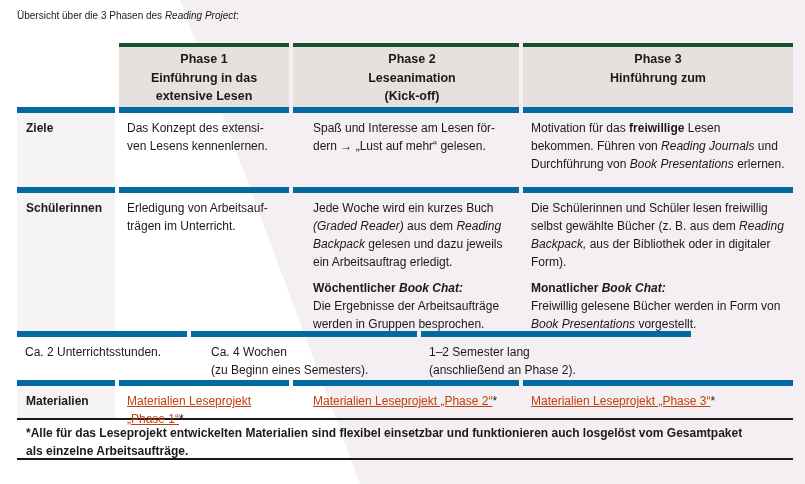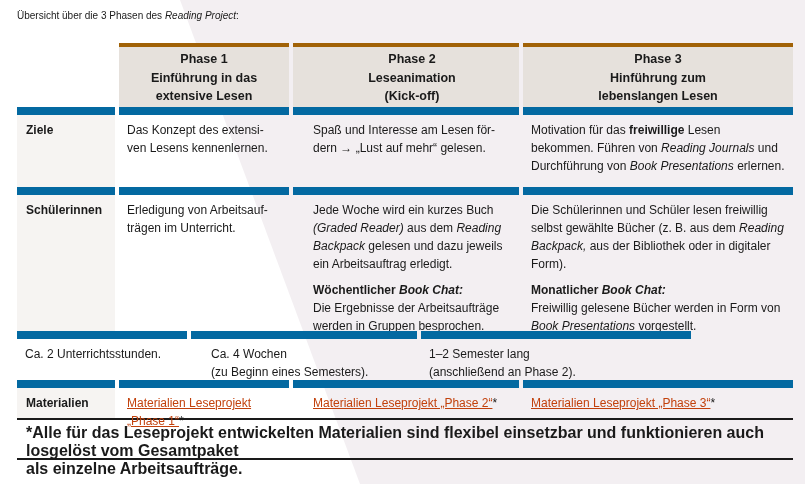--- a/index.html
+++ b/index.html
@@ -23,34 +23,34 @@
   .tbl {
     position: absolute; left: 17px; top: 43px; width: 776px; z-index: 2;
     font-size: 12px; line-height: 18px;
   }
   .row { display: flex; position: relative; }
   .cell { box-sizing: border-box; padding: 6px 8px; position: relative; }
   .c0 { width: 98px; margin-right: 4px; }
   .c1 { width: 170px; margin-right: 4px; }
   .c2 { width: 226px; margin-right: 4px; padding-left: 20px; }
   .c3 { width: 270px; }
-  .head .cell { background: #e6e1dc; text-align: center; font-weight: bold; border-top: 4px solid #a16207; padding-top: 3px; padding-bottom: 4px; height: 64px; font-size: 12.5px; line-height: 18.5px; }
+  .head .cell { background: #e6e1dc; text-align: center; font-weight: bold; border-top: 4px solid #14532d; padding-top: 3px; padding-bottom: 4px; height: 64px; font-size: 12.5px; line-height: 18.5px; }
   .head .c0 { background: transparent; border-top: 4px solid transparent; }
-  .body-row .cell { border-top: 8px solid #0369a1; }
+  .body-row .cell { border-top: 6px solid #0369a1; }
   .body-row .c0 { font-weight: bold; background: rgba(245,242,240,0.85); padding-left: 9px; }
   .r-ziele .cell { height: 80px; }
   .r-durch .cell { height: 144px; }
   .r-dauer .cell { height: 49px; }
   .r-mat .cell { height: 38px; }
   .para2 { margin-top: 8px; }
   b.bk { font-weight: bold; }
   a.link { color: #c2410c; text-decoration: underline; }
   .footnote {
     border-top: 2px solid #1a1a1a; border-bottom: 2px solid #1a1a1a;
-    font-weight: bold; font-size: 16px; line-height: 18px; padding: 4px 9px 6px 9px;
+    font-weight: bold; font-size: 12px; line-height: 18px; padding: 4px 9px 6px 9px;
     width: 776px; box-sizing: border-box; height: 42px;
   }
 </style>
 </head>
 <body>
 
 <div class="bg-white"></div>
 
 <div class="title">
   <span>Übersicht über die 3 Phasen des </span><i>Reading Project</i><span>:</span>
@@ -66,21 +66,20 @@
       <div>extensive Lesen</div>
     </div>
     <div class="cell c2">
       <div>Phase 2</div>
       <div>Leseanimation</div>
       <div>(Kick-off)</div>
     </div>
     <div class="cell c3">
       <div>Phase 3</div>
       <div>Hinführung zum</div>
-      <div>lebenslangen Lesen</div>
     </div>
   </div>
 
   <div class="row body-row r-ziele">
     <div class="cell c0">Ziele</div>
     <div class="cell c1">
       <div>Das Konzept des extensi-</div>
       <div>ven Lesens kennenlernen.</div>
     </div>
     <div class="cell c2">

